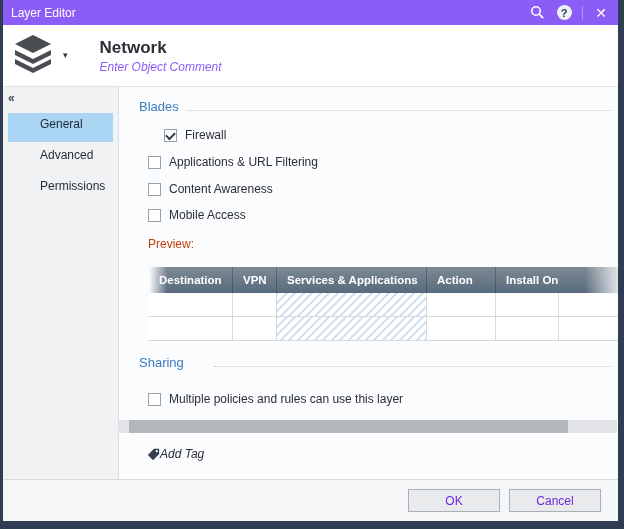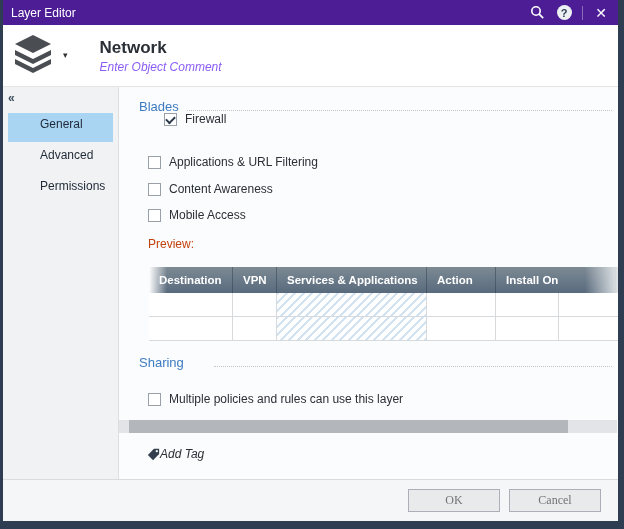--- a/index.html
+++ b/index.html
@@ -7,21 +7,21 @@
   body { font-family: "Liberation Sans", sans-serif; background:#ffffff; }
 
   .window {
     position:relative; width:624px; height:529px;
     border-left:3px solid #2e3d52; border-right:6px solid #2e3d52; border-bottom:8px solid #2e3d52;
     background:#fbfcfd; overflow:hidden;
   }
 
   
   .titlebar {
-    height:25px; background:#4c1d95; color:#fff;
+    height:25px; background:#8b5cf6; color:#fff;
     display:flex; align-items:center; padding:0 8px;
   }
   .titlebar-title { font-size:12px; flex:1; }
   .titlebar-icons { display:flex; align-items:center; gap:9px; }
   .tb-icon { width:18px; height:18px; display:flex; align-items:center; justify-content:center; cursor:pointer; }
   .help-circle {
     width:15px; height:15px; border-radius:50%; background:#eef1f4; color:#2e3d52;
     font-size:11px; font-weight:bold; display:flex; align-items:center; justify-content:center;
   }
   .tb-divider { width:1px; height:14px; background:rgba(255,255,255,0.35); }
@@ -100,21 +100,21 @@
   .add-tag { position:absolute; left:28px; top:360px; display:flex; align-items:flex-start; cursor:pointer; }
   .add-tag-label { font-size:12px; font-style:italic; color:#2b2f36; }
 
   
   .footer {
     height:42px; background:#f5f6f7; border-top:1px solid #d9dbdd;
     display:flex; align-items:center; justify-content:flex-end; gap:9px; padding-right:17px;
   }
   .btn {
     width:92px; height:23px; background:#e9eaec; border:1px solid #abb0b8;
-    font-family:Liberation Serif, serif; font-size:12px; color:#737373; cursor:pointer;
+    font-family:Liberation Sans, sans-serif; font-size:12px; color:#6d28d9; cursor:pointer;
   }
 </style>
 </head>
 <body>
 
 <div class="window">
 
   <div class="titlebar">
     <div class="titlebar-title">Layer Editor</div>
     <div class="titlebar-icons">
@@ -159,21 +159,21 @@
       <div class="nav-item">Permissions</div>
     </div>
 
     <div class="content">
 
       <div class="section-head" style="top:12px;">
         <span class="section-title">Blades</span>
         <span class="dotted-leader"></span>
       </div>
 
-      <div class="check-row" style="top:25px;padding-left:16px;">
+      <div class="check-row" style="top:41px;padding-left:16px;">
         <span class="checkbox checked"></span>
         <span class="check-label">Firewall</span>
       </div>
       <div class="check-row" style="top:68px;">
         <span class="checkbox"></span>
         <span class="check-label">Applications &amp; URL Filtering</span>
       </div>
       <div class="check-row" style="top:95px;">
         <span class="checkbox"></span>
         <span class="check-label">Content Awareness</span>

